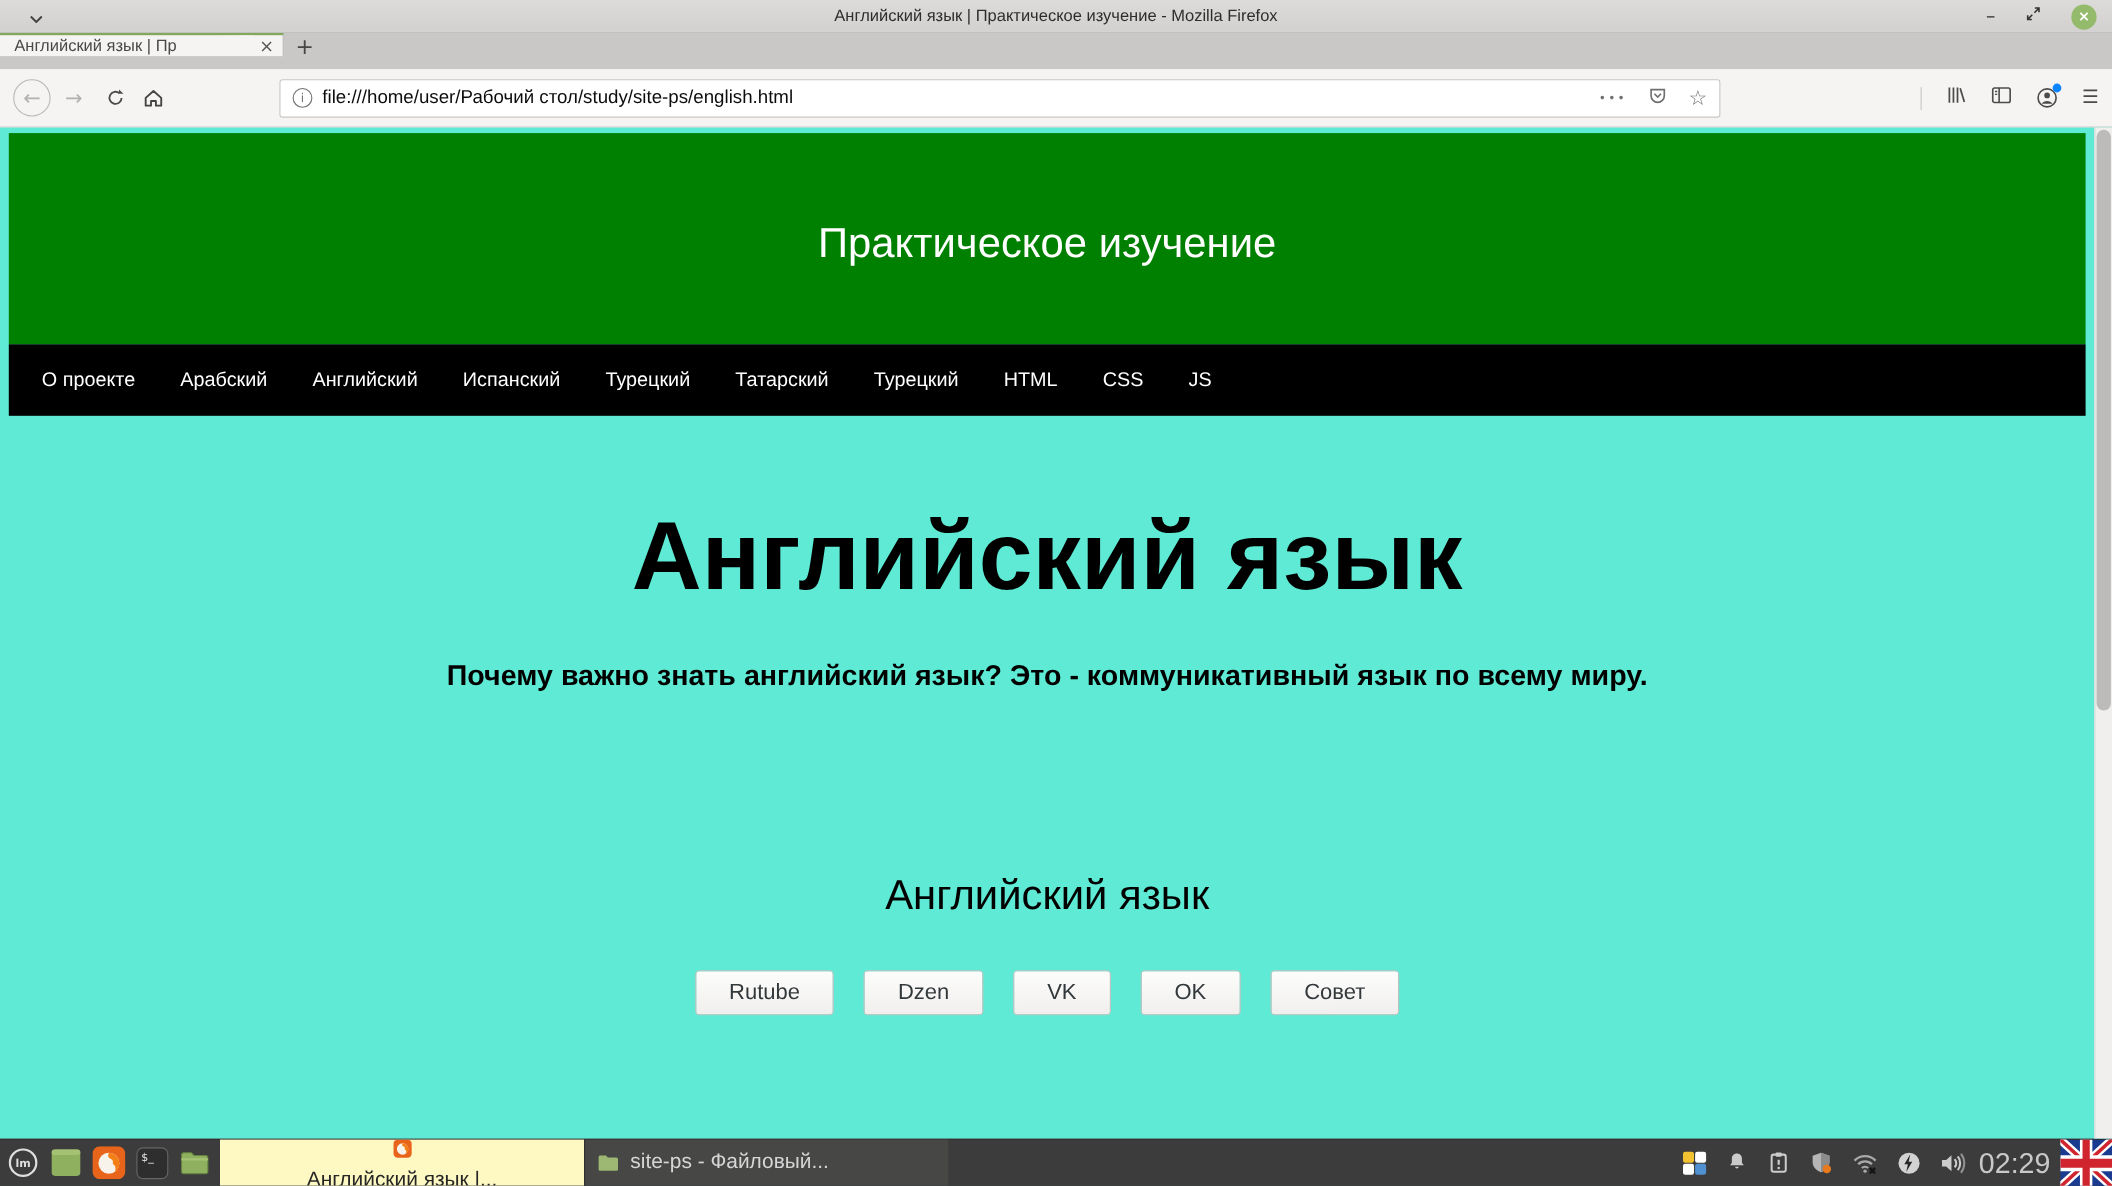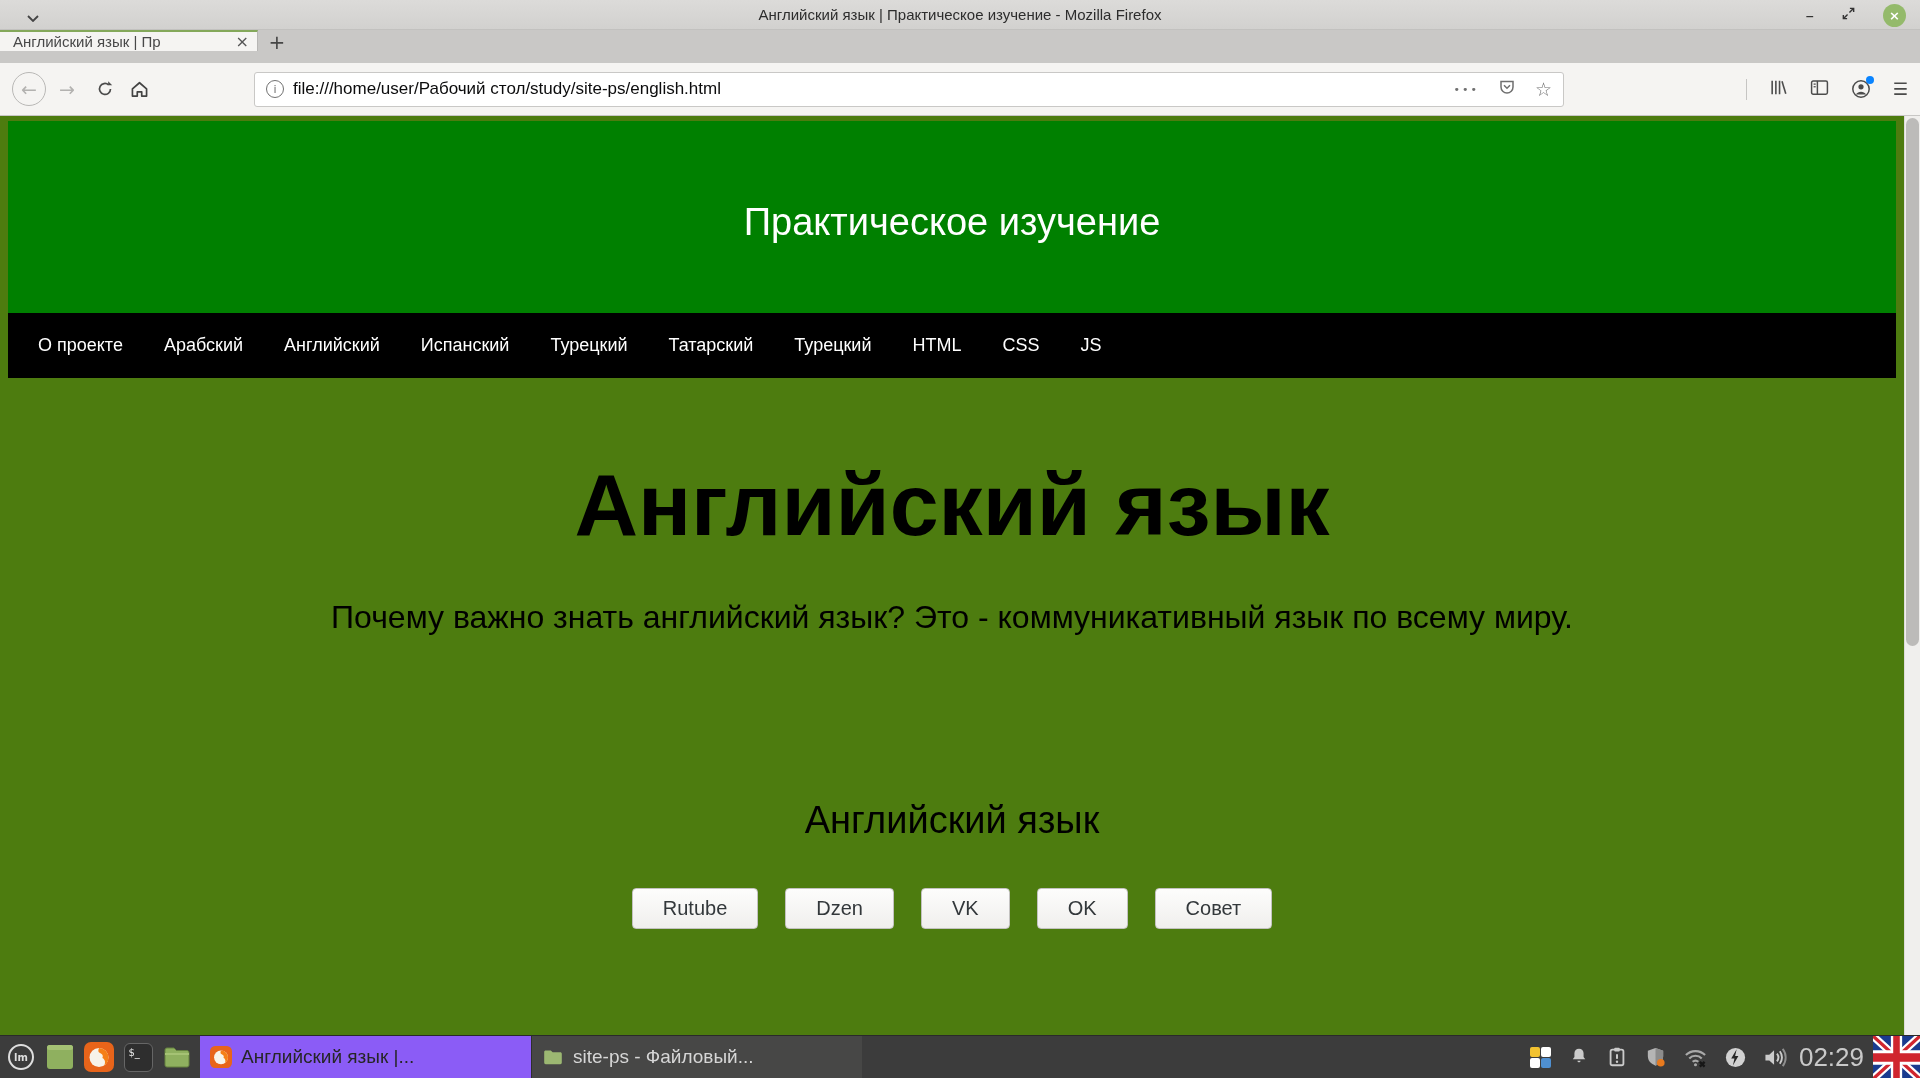--- a/index.html
+++ b/index.html
@@ -54,30 +54,30 @@
   .dots { font-size:11px; letter-spacing:2px; }
   .star { font-size:19px; }
   .toolbar-right { margin-left:auto; display:flex; align-items:center; gap:22px; }
   .vsep { width:1px; height:21px; background:#c6c5c3; }
   .hamburger { font-size:17px; color:#4a4a4a; }
   .account-wrap { position:relative; display:flex; }
   .blue-dot { position:absolute; right:-3px; top:-3px; width:8px; height:8px;
     border-radius:50%; background:#0a84ff; }
 
   
-  .content { flex:1; position:relative; background:#4d7c0f; padding:5px 24px 0 8px; }
+  .content { flex:1; position:relative; background:#5eead4; padding:5px 24px 0 8px; }
   .banner { height:192px; background:#008000; display:flex; align-items:center;
     justify-content:center; }
   .banner-title { font-size:38px; font-weight:400; color:#fff; padding-top:10px; }
   .mainnav { height:65px; background:#000; display:flex; align-items:center;
     gap:41px; padding:0 30px; }
   .mainnav a { color:#fff; font-size:18px; text-decoration:none; white-space:nowrap; }
   .page-heading { margin-top:76px; text-align:center; font-size:88px;
     font-weight:bold; color:#000; line-height:1.15; }
-  .intro { margin-top:44px; text-align:center; font-size:32px; color:#000; }
+  .intro { margin-top:44px; text-align:center; font-size:26px; color:#000;font-weight:bold; }
   .subheading { margin-top:163px; text-align:center; font-size:38px;
     font-weight:400; color:#000; }
   .btn-row { margin-top:46px; display:flex; justify-content:center; gap:27px; }
   .gtk-btn { font-size:20px; color:#33383b; background:linear-gradient(#fdfdfc,#f0efed);
     border:1px solid #c3c2c0; border-radius:4px; padding:8px 30px;
     font-family:"Liberation Sans", sans-serif; }
 
   .scrollbar { position:absolute; top:0; right:0; width:16px; height:100%;
     background:#f0efed; border-left:1px solid #dddcda; }
   .scroll-thumb { position:absolute; top:2px; left:1px; width:13px; height:528px;
@@ -87,21 +87,21 @@
   .taskbar { height:43px; background:#3c3c3c; border-top:1px solid #2a2a2a;
     display:flex; align-items:center; padding-left:5px; }
   .launchers { display:flex; align-items:center; gap:7px; margin-right:7px; }
   .launcher { width:32px; height:32px; display:flex; align-items:center;
     justify-content:center; }
   .term-icon { width:29px; height:29px; background:#2e2e2e; border:1px solid #666;
     border-radius:6px; color:#e3e3e3; font-size:10px; padding:3px 0 0 4px; }
   .task-btn { width:331px; height:42px; display:flex; align-items:center; gap:9px;
     padding:0 10px; font-size:19px; overflow:hidden; }
   .task-btn .lbl { white-space:nowrap; overflow:hidden; }
-  .task-active { background:#8b5cf6; color:#262626; }
+  .task-active { background:#fef9c3; color:#262626;flex-direction:column; }
   .task-inactive { background:#474746; color:#d6d6d6; border-left:1px solid #2f2f2f; }
   .tray { margin-left:auto; display:flex; align-items:center; gap:16px; margin-right:11px; }
   .tray span { display:flex; }
   .clock { font-size:26px; color:#c9c9c9; margin-right:9px; }
   .flag { width:47px; height:43px; flex:0 0 auto; display:flex; }
 </style>
 </head>
 <body>
 
 <div class="window">

